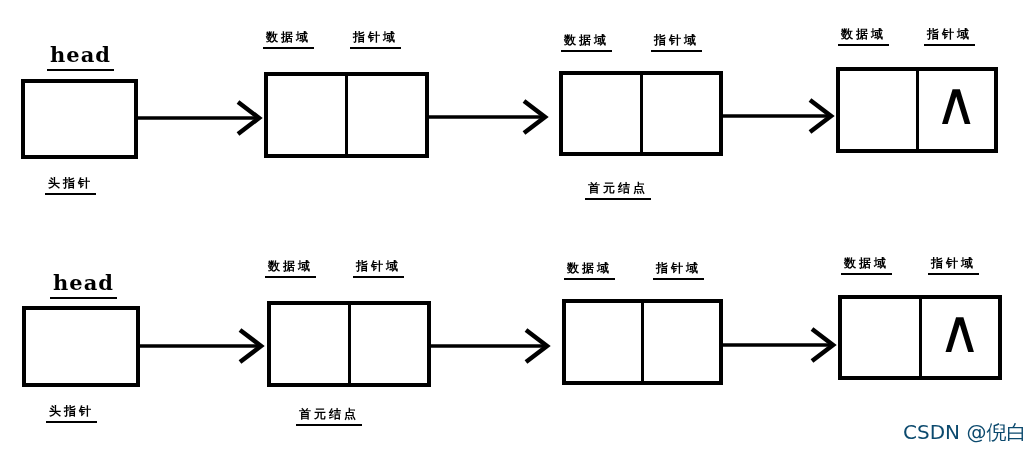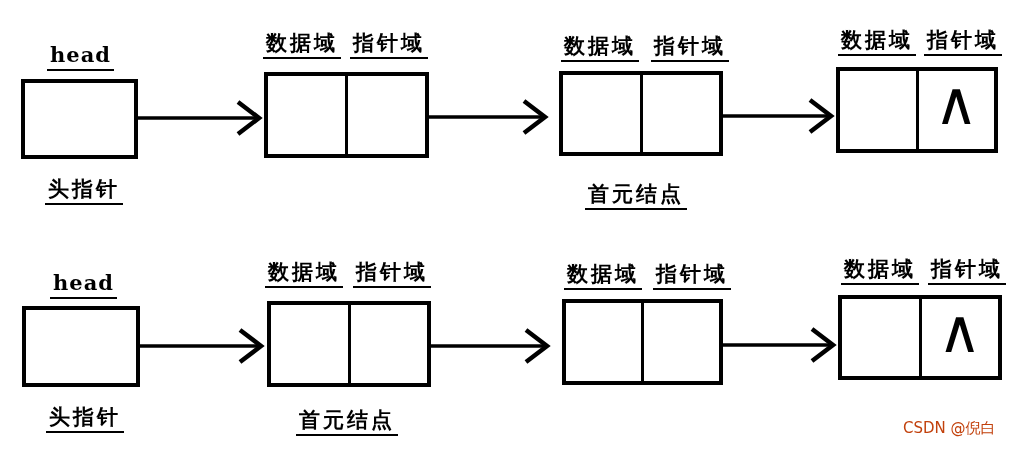--- a/index.html
+++ b/index.html
@@ -3,37 +3,37 @@
 <meta charset="utf-8">
 <style>
   * { margin:0; padding:0; box-sizing:border-box; }
   html,body { background:#ffffff; }
   .stage {
     position:relative; width:1035px; height:448px; background:#ffffff;
     font-family:"DejaVu Serif", serif; overflow:hidden;
   }
   .arrows { position:absolute; left:0; top:0; pointer-events:none; }
   .lbl {
-    position:absolute; font-weight:bold; font-size:21px; color:#000;
+    position:absolute; font-weight:bold; font-size:12px; color:#000;
     letter-spacing:3px; border-bottom:2px solid #000; padding:0 3px 2px 3px;
     line-height:1.15; white-space:nowrap;
   }
   .head-lbl { letter-spacing:1px; font-size:21px; }
   .box { position:absolute; border:4px solid #000; background:#fff; }
   .node { display:flex; }
   .cell { flex:1 1 0; }
   .dcell { border-right:3px solid #000; }
   .pcell { display:flex; align-items:center; justify-content:center; }
   .null {
     font-family:"DejaVu Sans", sans-serif; font-weight:normal; font-size:60px;
     line-height:1; transform:translateY(-7px); color:#000;
   }
   .watermark {
     position:absolute; left:903px; top:419px;
-    font-family:"DejaVu Sans", sans-serif; font-size:15px; color:#c2410c;
+    font-family:"DejaVu Sans", sans-serif; font-size:20px; color:#0c4a6e;
   }
 </style>
 </head>
 <body>
 
 <div class="stage">
 
   <svg class="arrows" width="1035" height="449" viewBox="0 0 1035 449">
     <g stroke="#000" fill="none">
       <line x1="106" y1="118" x2="258" y2="118" stroke-width="3.5"></line>

